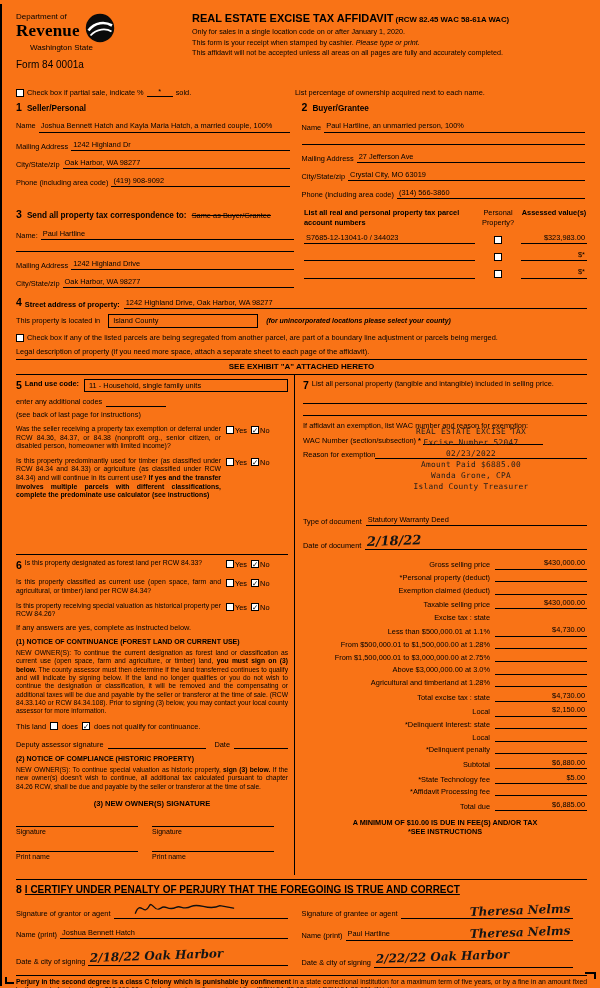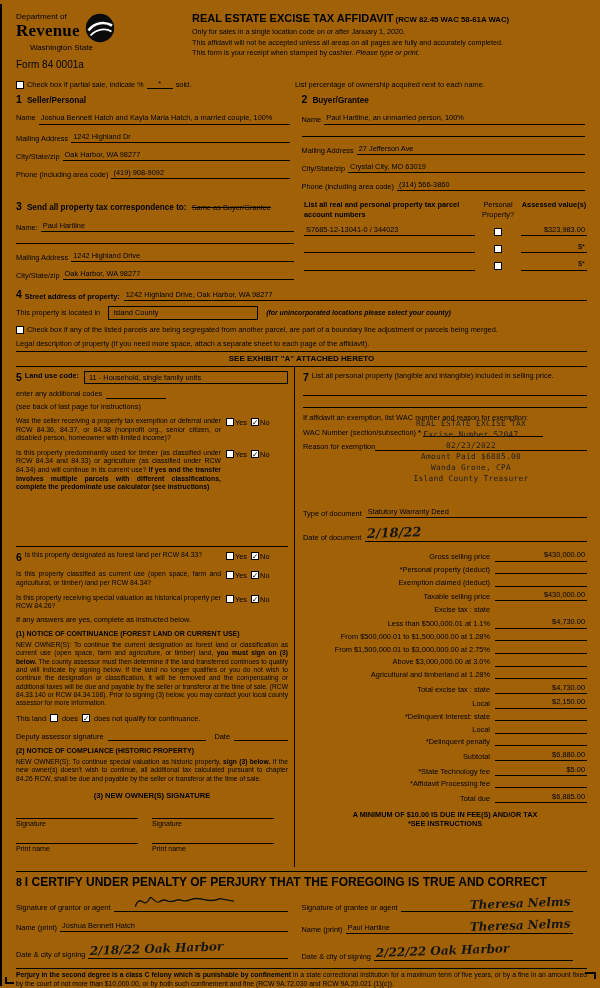--- a/index.html
+++ b/index.html
@@ -1,39 +1,39 @@
 <!DOCTYPE html>
 <html><head>
 <meta charset="utf-8">
 <style>
   *{margin:0;padding:0;box-sizing:border-box}
   html,body{background:#fff}
   body{width:600px;height:988px;color:#000;font-family:"Liberation Sans","DejaVu Sans",sans-serif;font-size:7.4px;line-height:1.25;position:relative}
-  .page{width:600px;height:988px;padding:12px 13px 4px 16px;overflow:hidden;position:relative;background:#a16207}
+  .page{width:600px;height:988px;padding:12px 13px 4px 16px;overflow:hidden;position:relative;background:#f97316}
   .b{font-weight:bold}
   .scan-left{position:absolute;left:0;top:4px;width:2px;height:982px;background:#000}
   .tick-bl{position:absolute;left:5px;bottom:4px;width:9px;height:7px;border-left:2px solid #000;border-bottom:2px solid #000}
   .tick-br{position:absolute;right:4px;bottom:9px;width:11px;height:7px;border-right:2px solid #000;border-top:2px solid #000}
 
   
   .hdr{display:flex}
   .logo{width:172px;flex:none}
   .logo-row{display:flex;gap:5px}
   .dept{font-size:8px}
   .rev{font-size:17px;font-weight:bold;font-family:"Liberation Serif",serif;letter-spacing:.2px;margin-top:-2px}
   .mark{width:30px;height:30px;flex:none;margin-top:1px}
   .wa{font-size:8px;margin-left:14px}
   .tblock{flex:1;padding-left:4px}
   .tmain{font-weight:bold;font-size:11px}
   .tsub{font-weight:bold;font-size:7.8px}
   .note{font-size:7.2px;margin-top:1.5px}
   .formnum{font-size:10px;margin-top:2px}
 
   
-  .partial{display:flex;align-items:flex-end;margin-top:7px}
+  .partial{display:flex;align-items:flex-end;margin-top:15px}
   .pleft{display:flex;align-items:flex-end;gap:3px}
   .pright{width:292px;margin-left:auto}
   .pctline{display:inline-block;width:26px;border-bottom:1px solid #000;text-align:center}
   .cb{display:inline-block;width:8px;height:8px;border:1px solid #000;text-align:center;line-height:8px;font-size:7.5px;flex:none;background:#fff;vertical-align:middle}
 
   
   .twocol{display:flex;margin-top:4px}
   .col12{width:50%;padding-right:12px}
   .col12 + .col12{padding-right:2px}
   .sec-num{font-weight:bold;font-size:10.5px;margin-right:3px}
@@ -125,21 +125,21 @@
   .trow{display:flex;align-items:flex-end;margin-top:3.4px}
   .tlbl{flex:1;text-align:right;padding-right:5px}
   .tval{width:92px;border-bottom:1px solid #000;text-align:right;min-height:9px;padding:0 2px 1px}
   .trow.noline .tval{border-bottom:none}
   .minnote{font-weight:bold;text-align:center;font-size:7.3px;margin-top:7px}
   .seeinstr{font-weight:bold;text-align:center;font-size:7.3px}
 
   
   .sec8{border-top:1px solid #000;margin-top:4px;padding-top:3px}
   .s8h{display:flex;align-items:baseline}
-  .s8title{font-weight:bold;font-size:12px;}
+  .s8title{font-weight:bold;font-size:10px;text-decoration:underline}
   .s8grid{display:flex}
   .s8col{width:50%;padding-right:14px}
   .s8col .field{margin-top:9px}
   .sigslot{position:relative;height:13px}
   .scrib{position:absolute;left:8px;bottom:-2px;height:22px;width:130px}
   .handname{position:absolute;right:2px;bottom:0}
 
   
   .perjury{border-top:1px solid #000;margin-top:7px;padding-top:2px;font-size:6.8px;text-align:justify}
   .altbox{border:1px solid #000;margin-top:3px;padding:2px 8px;font-size:7.3px;text-align:center}
@@ -166,25 +166,25 @@
         </svg>
       </div>
       <div class="wa">Washington State</div>
     </div>
     <div class="tblock">
       <div class="title-line">
         <span class="tmain">REAL ESTATE EXCISE TAX AFFIDAVIT</span>
         <span class="tsub">(RCW 82.45 WAC 58-61A WAC)</span>
       </div>
       <div class="note">Only for sales in a single location code on or after January 1, 2020.</div>
-      <div class="note">This affidavit will not be accepted unless all areas on all pages are fully and accurately completed.</div>
       <div class="note">
         <span>This form is your receipt when stamped by cashier.</span>
         <i>Please type or print.</i>
       </div>
+      <div class="note">This affidavit will not be accepted unless all areas on all pages are fully and accurately completed.</div>
     </div>
   </div>
   <div class="formnum">Form 84 0001a</div>
 
   <div class="partial">
     <div class="pleft">
       <span class="cb"></span>
       <span>Check box if partial sale, indicate %</span>
       <span class="pctline">*</span>
       <span>sold.</span>

